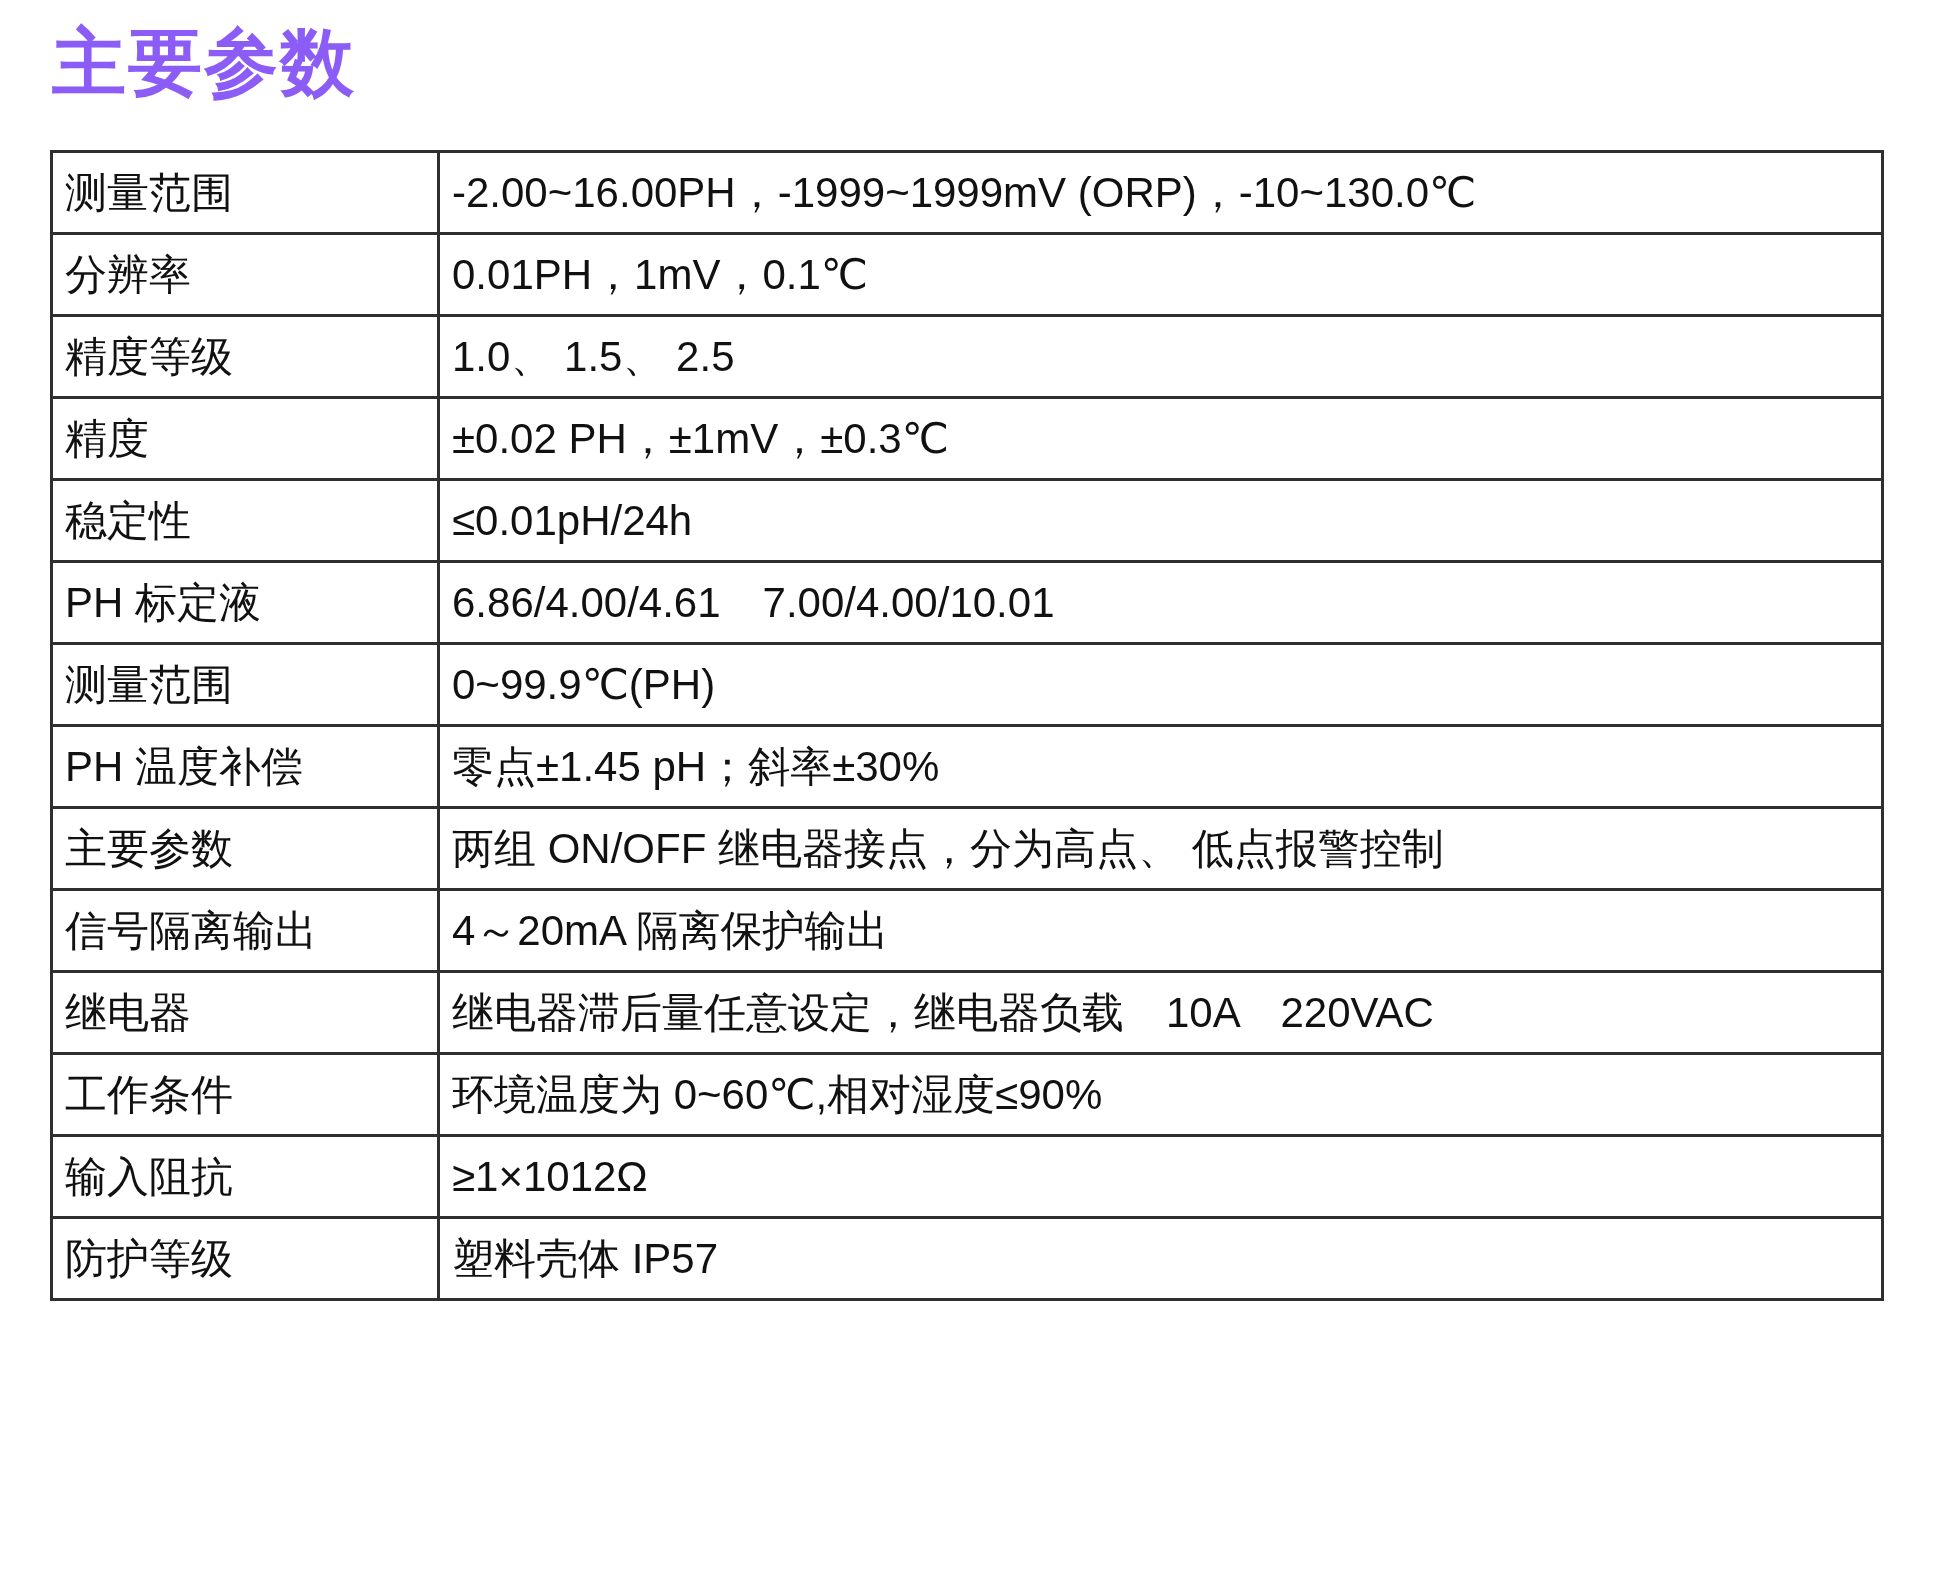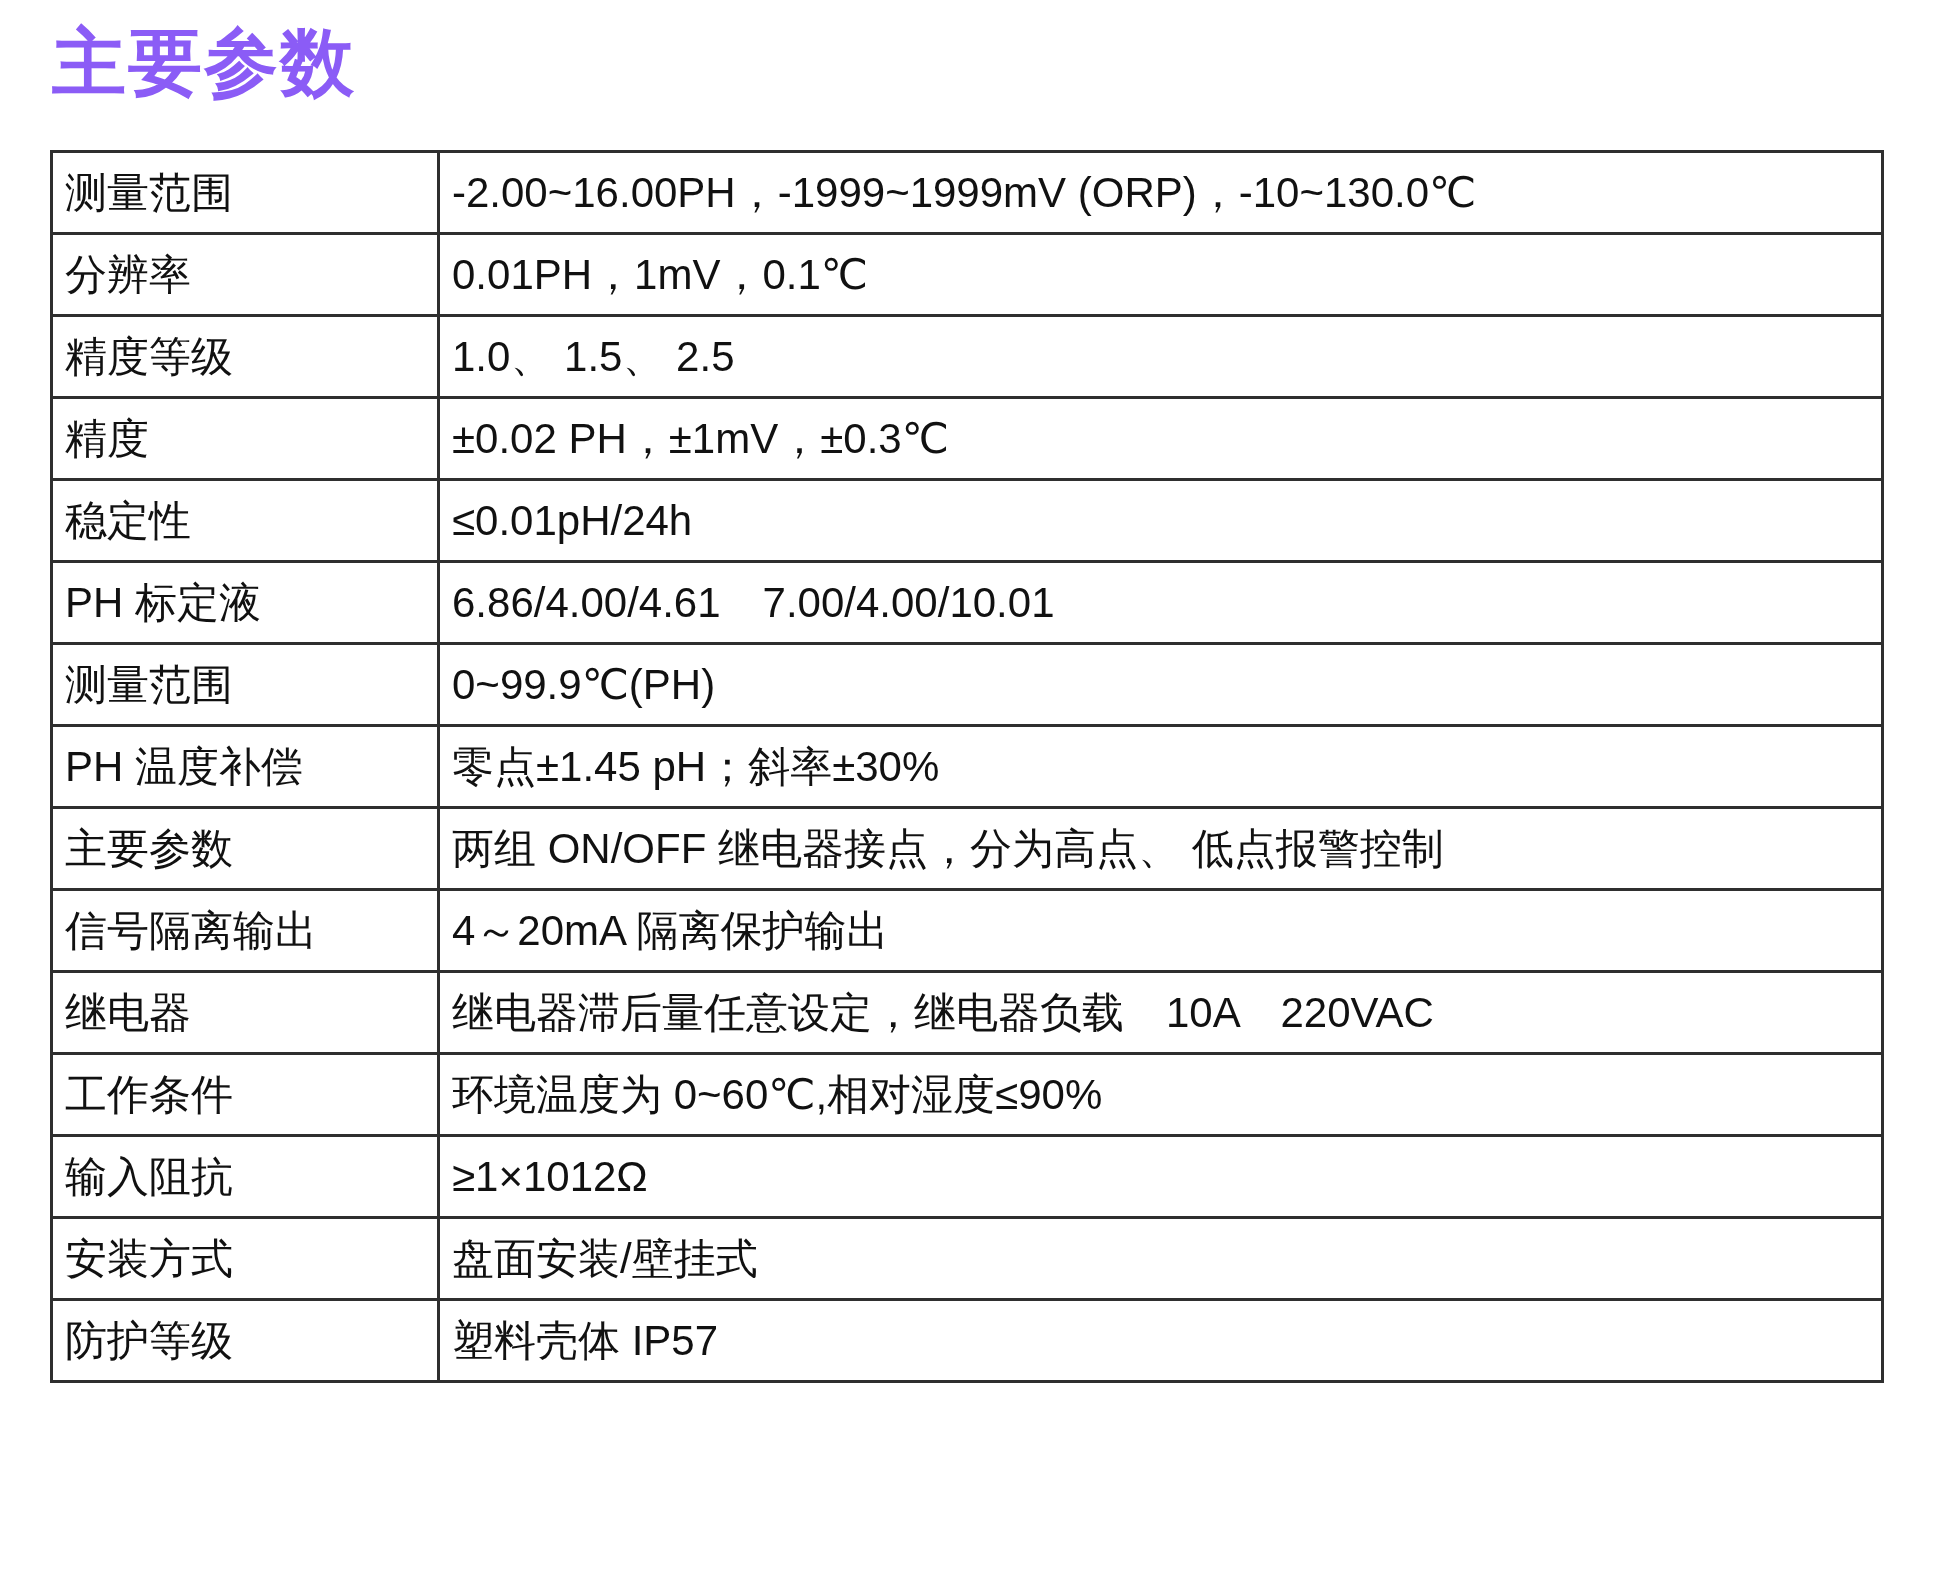--- a/index.html
+++ b/index.html
@@ -106,22 +106,18 @@
         </tr>
         <tr>
           <td class="param-cell">工作条件</td>
           <td class="value-cell">环境温度为 0~60℃,相对湿度≤90%</td>
         </tr>
         <tr>
           <td class="param-cell">输入阻抗</td>
           <td class="value-cell">≥1×1012Ω</td>
         </tr>
         <tr>
-          <td class="param-cell">安装方式</td>
-          <td class="value-cell">盘面安装/壁挂式</td>
-        </tr>
-        <tr>
           <td class="param-cell">防护等级</td>
           <td class="value-cell">塑料壳体 IP57</td>
         </tr>
       </tbody>
   </table>
 </div>
 
 </body></html>

